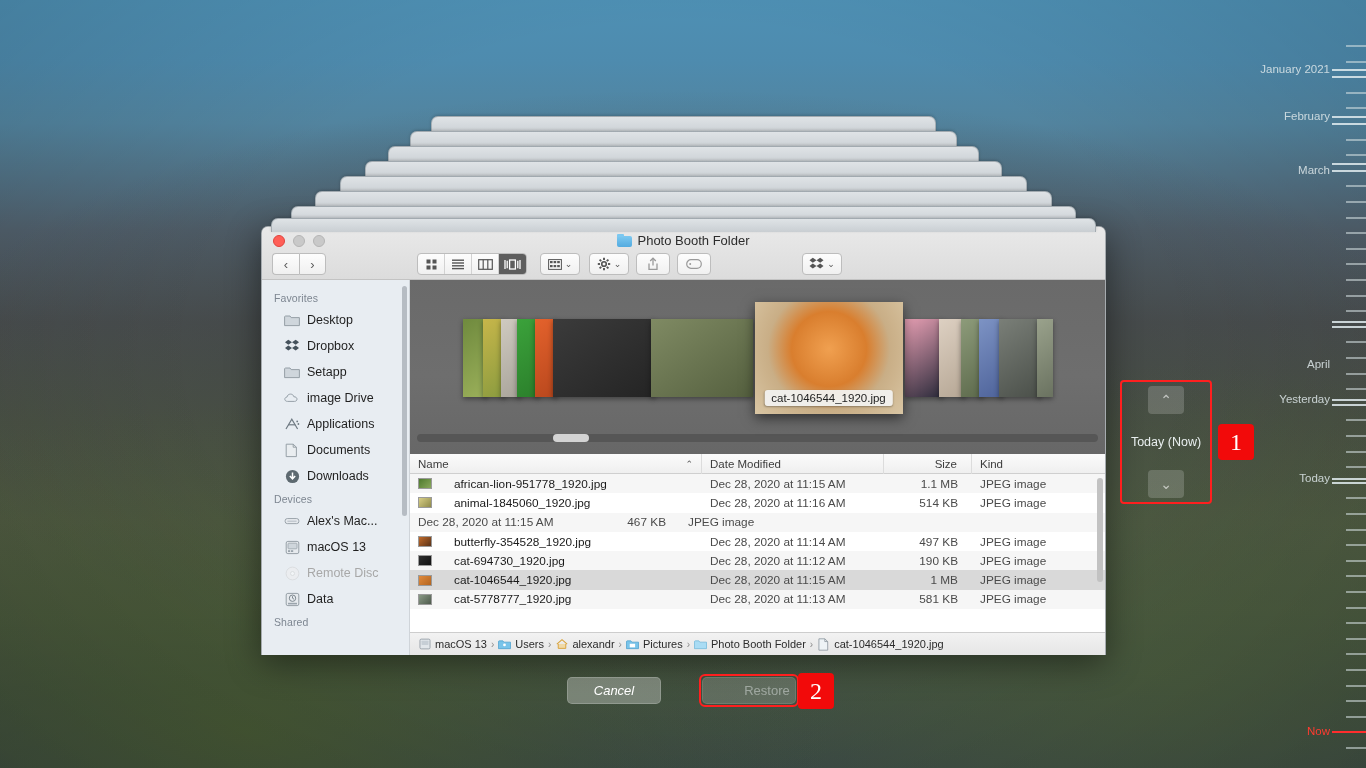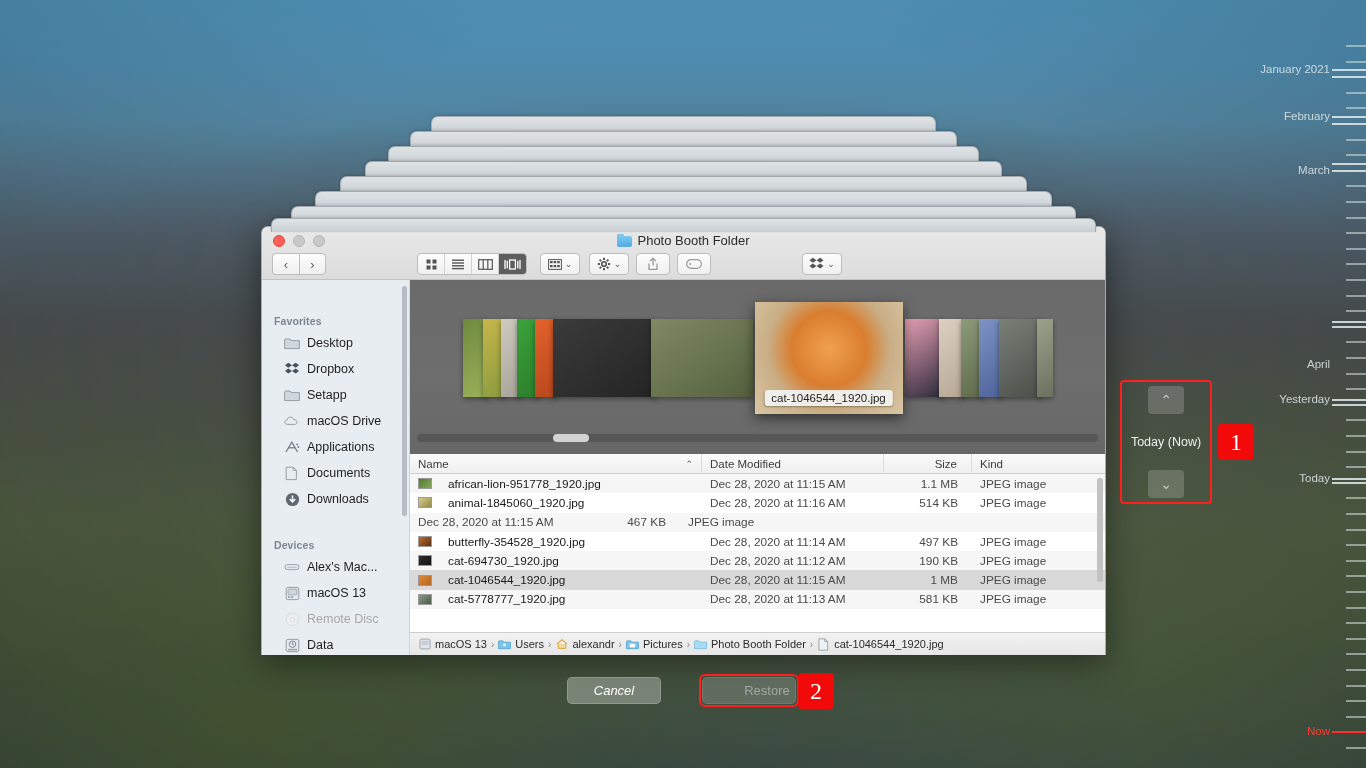--- a/index.html
+++ b/index.html
@@ -157,24 +157,23 @@
   
   #sidebar {
     width: 148px;
     background: #e8edf2;
     border-right: 1px solid #cfd4d9;
     padding-top: 8px;
     overflow: hidden;
     position: relative;
   }
   .sb-header {
-    font-size: 10.5px; font-weight: bold; color: #7d8691;
+    font-size: 10.5px; font-weight: normal; color: #7d8691;
     padding: 4px 16px 3px 12px;
     letter-spacing: 0.1px;
-    margin-top: 23px;
   }
   .sb-item {
     height: 26px;
     display: flex; align-items: center; gap: 7px;
     padding-left: 22px;
     font-size: 12.5px; color: #1f1f1f;
   }
   .sb-item.dim { color: #a8a8a8; }
   .sb-icon { width: 16px; height: 16px; flex: 0 0 16px; display: flex; align-items: center; justify-content: center; }
   #sidebar-scroll {
@@ -258,21 +257,21 @@
   .sort-caret { font-size: 9px; color: #555; }
 
   .frow {
     display: flex; align-items: center;
     height: 19.3px;
     font-size: 11.8px; color: #191919;
   }
   .frow:nth-child(odd) { background: #f6f6f6; }
   .frow.selected { background: #d9d9d9; }
   .fc { padding: 0 8px; height: 19.3px; display: flex; align-items: center; overflow: hidden; white-space: nowrap; }
-  .fc.name { width: 292px; gap: 16px; }
+  .fc.name { width: 292px; gap: 22px; }
   .fc.date { width: 182px; color: #4a4a4a; }
   .fc.size { width: 88px; justify-content: flex-end; padding-right: 14px; color: #4a4a4a; }
   .fc.kind { flex: 1; color: #4a4a4a; }
   .fthumb {
     width: 14px; height: 11px; flex: 0 0 14px;
     border: 1px solid #9a9a9a;
   }
   #list-scroll {
     position: absolute; right: 2px; top: 24px;
     width: 6px; height: 104px; border-radius: 3px;
@@ -543,21 +542,21 @@
               </svg>
             </span>
             <span>Setapp</span>
           </div>
           <div class="sb-item">
             <span class="sb-icon">
               <svg width="16" height="12" viewBox="0 0 16 12">
                 <path d="M3.6 9.4 C1.6 9.4 0.8 8.2 0.8 7.2 C0.8 6.0 1.8 5.1 3.0 5.1 C3.2 3.3 4.7 2.1 6.5 2.1 C8.3 2.1 9.6 3.3 9.9 4.8 C11.6 4.6 13.0 5.7 13.0 7.1 C13.0 8.4 12.0 9.4 10.5 9.4 Z" fill="none" stroke="#96a0a8" stroke-width="1"></path>
               </svg>
             </span>
-            <span>macOS Drive</span>
+            <span>image Drive</span>
           </div>
           <div class="sb-item">
             <span class="sb-icon">
               <svg width="16" height="14" viewBox="0 0 16 14">
                 <path d="M2 12 L7.8 2.2 L13.6 12" fill="none" stroke="#6f7a83" stroke-width="1.2"></path>
                 <line x1="4.4" y1="7.8" x2="11.2" y2="7.8" stroke="#6f7a83" stroke-width="1.2"></line>
                 <circle cx="13.2" cy="4.4" r="0.9" fill="#6f7a83"></circle>
                 <circle cx="14.4" cy="7" r="0.9" fill="#6f7a83"></circle>
               </svg>
             </span>

